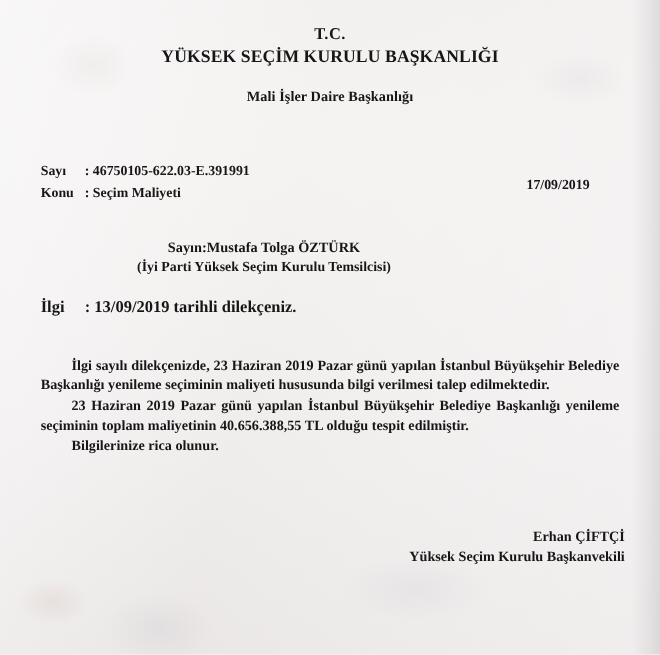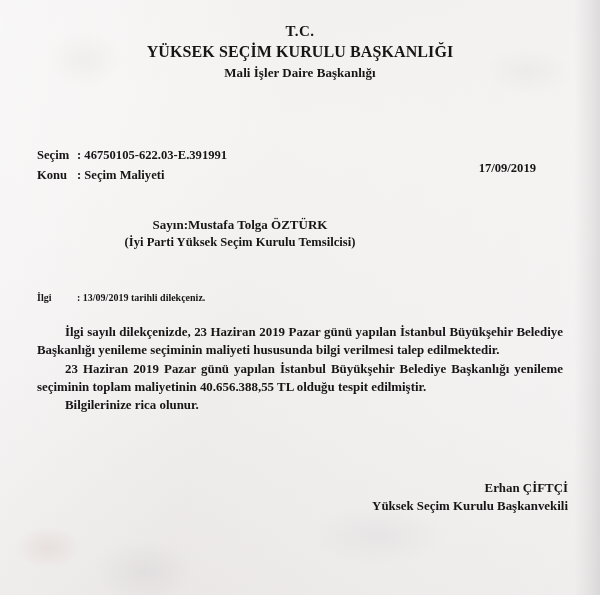--- a/index.html
+++ b/index.html
@@ -65,21 +65,21 @@
   .lh-tc {
     font-weight: bold;
     font-size: 15px;
     letter-spacing: 0.4px;
     margin-bottom: 5px;
   }
   .lh-main {
     font-weight: bold;
     font-size: 16px;
     letter-spacing: 0.1px;
-    margin-bottom: 6px;
+    margin-bottom: 21px;
   }
   .lh-sub {
     font-weight: bold;
     font-size: 13px;
     letter-spacing: 0.05px;
     margin-bottom: 5px;
   }
 
   
   .meta {
@@ -110,23 +110,23 @@
     text-align: center;
     font-weight: bold;
     font-size: 13px;
     line-height: 1.35;
   }
   .addressee .line2 { font-size: 12.6px; }
 
   
   .ilgi {
     position: absolute;
-    top: 292px;
+    top: 272px;
     left: 37px;
-    font-size: 10px;
+    font-size: 15px;
     font-weight: bold;
     white-space: nowrap;
   }
   .ilgi-label { display: inline-block; width: 40px; }
 
   
   .body {
     position: absolute;
     top: 323px;
     left: 37px;
@@ -162,21 +162,21 @@
   <div class="layer">
 
     <div class="letterhead">
       <div class="lh-tc">T.C.</div>
       <div class="lh-main">YÜKSEK SEÇİM KURULU BAŞKANLIĞI</div>
       <div class="lh-sub">Mali İşler Daire Başkanlığı</div>
     </div>
 
     <div class="meta">
       <div class="meta-row">
-        <span class="meta-label">Seçim</span><span>:</span>&nbsp;<span>46750105-622.03-E.391991</span>
+        <span class="meta-label">Sayı</span><span>:</span>&nbsp;<span>46750105-622.03-E.391991</span>
         <span class="meta-date">17/09/2019</span>
       </div>
       <div class="meta-row">
         <span class="meta-label">Konu</span><span>:</span>&nbsp;<span>Seçim Maliyeti</span>
       </div>
     </div>
 
     <div class="addressee">
       <div class="line1">Sayın:Mustafa Tolga ÖZTÜRK</div>
       <div class="line2">(İyi Parti Yüksek Seçim Kurulu Temsilcisi)</div>

